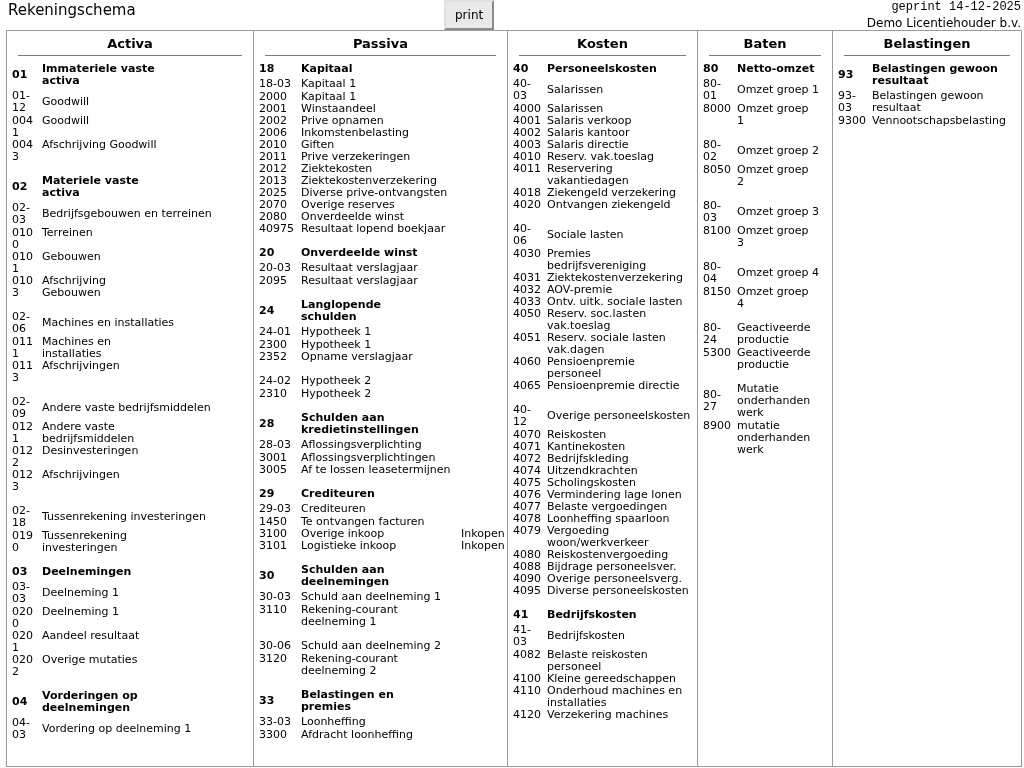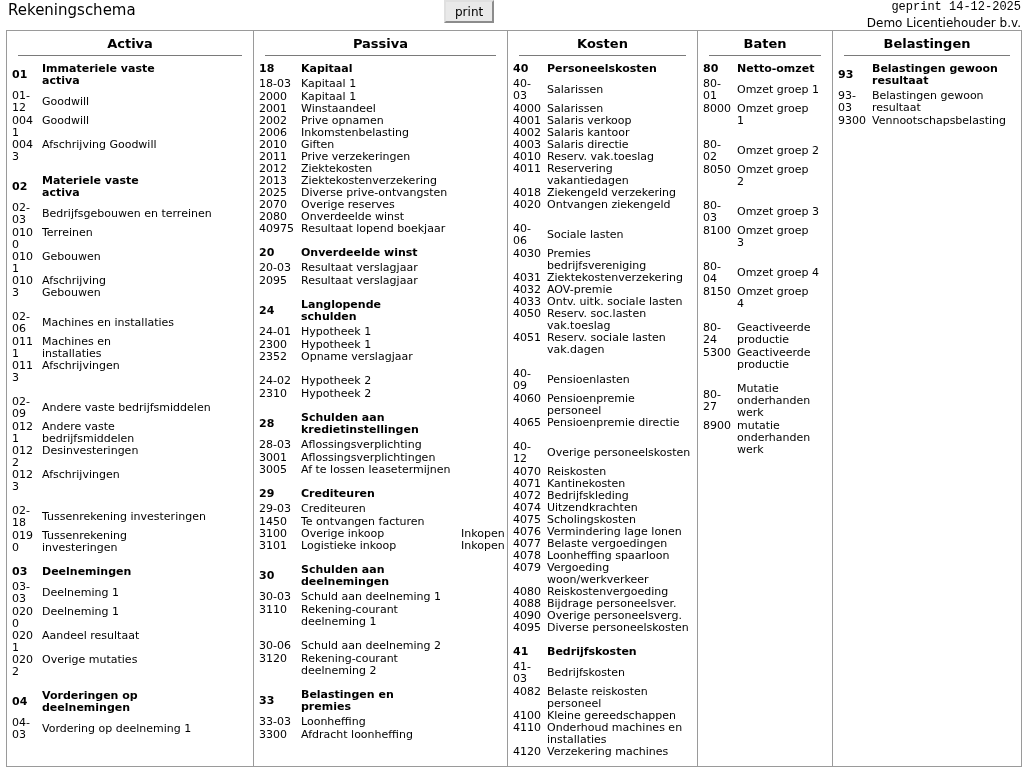--- a/index.html
+++ b/index.html
@@ -2,21 +2,21 @@
 <html><head>
 <meta charset="utf-8">
 <style>
   html,body{margin:0;padding:0;background:#ffffff;}
   body{width:1024px;height:768px;overflow:hidden;position:relative;
        font-family:"DejaVu Sans",sans-serif;color:#000;}
 
   
   #topbar{position:absolute;left:0;top:0;width:1024px;height:30px;}
   #page-title{position:absolute;left:8px;top:1px;font-size:15px;font-weight:normal;}
-  #print-btn{position:absolute;left:444px;top:0px;height:23px;min-width:49px;
+  #print-btn{position:absolute;left:444px;top:0px;height:30px;min-width:49px;
              background:#e9e9e9;border:2px outset #e0e0e0;font-size:12px;
              font-family:"DejaVu Sans",sans-serif;padding:0 9px;cursor:pointer;}
   #printed-date{position:absolute;right:3px;top:0px;font-size:12px;text-align:right;font-family:Liberation Mono, monospace;}
   #company-name{position:absolute;right:3px;top:16px;font-size:12px;text-align:left;}
 
   
   #grid{position:absolute;left:6px;top:30px;width:1016px;height:737px;
         border:1px solid #9a9a9a;display:flex;overflow:hidden;box-sizing:border-box;
         background:#fff;}
   .col{box-sizing:border-box;border-right:1px solid #9a9a9a;padding:0 3px;overflow:hidden;}
@@ -459,24 +459,20 @@
           <tr class="r-a">
             <td class="code">4050</td>
             <td class="desc">Reserv. soc.lasten vak.toeslag</td>
             <td class="extra"></td>
           </tr>
           <tr class="r-a">
             <td class="code">4051</td>
             <td class="desc">Reserv. sociale lasten vak.dagen</td>
             <td class="extra"></td>
           </tr>
-          <tr class="r-g">
-            <td class="code">40-09</td>
-            <td class="desc" colspan="2">Pensioenlasten</td>
-          </tr>
           <tr class="r-a">
             <td class="code">4060</td>
             <td class="desc">Pensioenpremie personeel</td>
             <td class="extra"></td>
           </tr>
           <tr class="r-a">
             <td class="code">4065</td>
             <td class="desc">Pensioenpremie directie</td>
             <td class="extra"></td>
           </tr>

